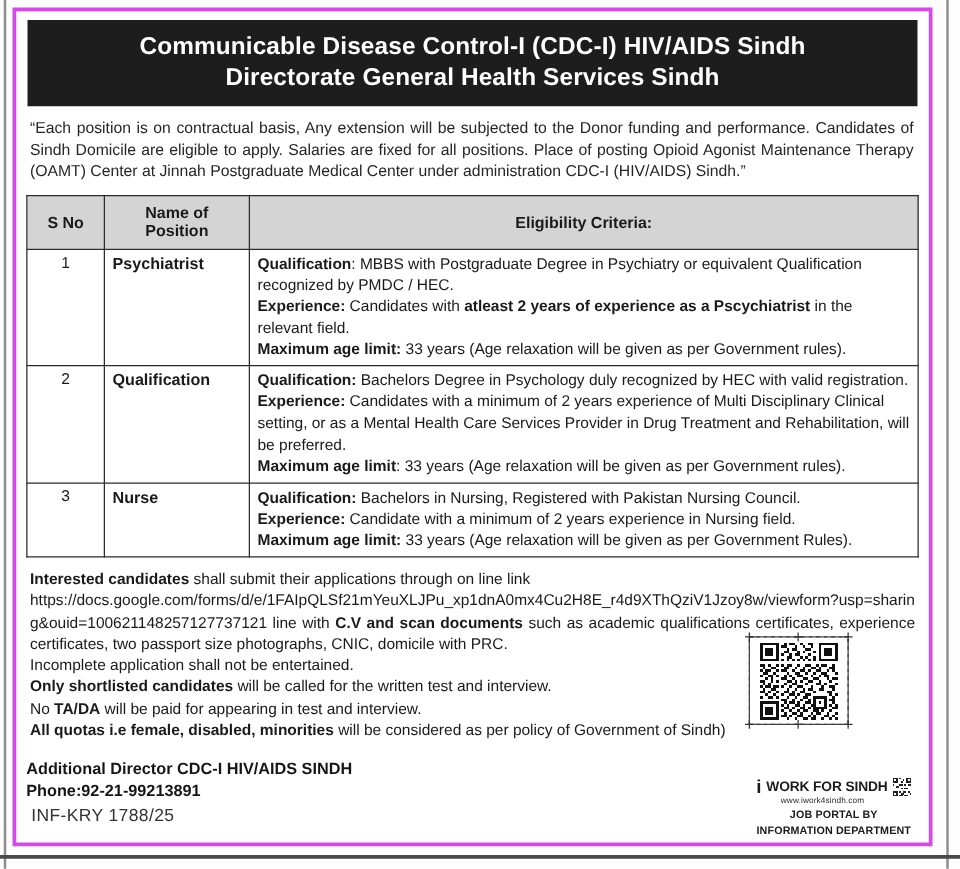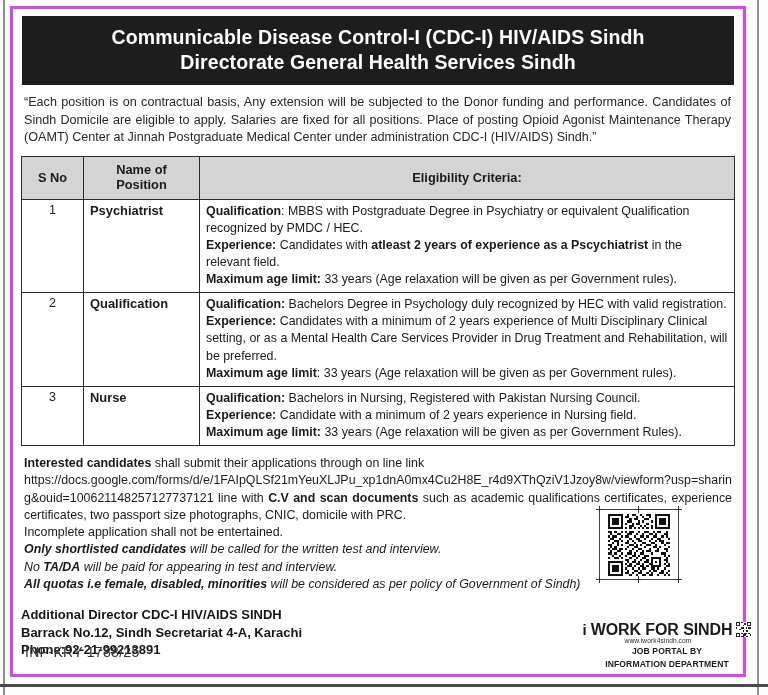--- a/index.html
+++ b/index.html
@@ -114,21 +114,21 @@
     position: relative;
   }
   .notes p { margin: 0 0 0 0; }
   .note-line { margin-bottom: 1px; }
   .url-block {
     text-align: justify;
     margin-top: 7px;
     word-break: break-all;
   }
   .url-block .tail { word-break: normal; }
-  .spaced { margin-top: 8px; font-style: italic; }
+  .spaced { margin-top: 8px; }
   .n-gap { margin-top: 7px; }
 
   
   .qr-wrap {
     position: absolute;
     right: 54px;
     top: 62px;
     width: 84px; height: 74px;
   }
   .qr-code {
@@ -187,21 +187,21 @@
     justify-content: center;
     gap: 4px;
   }
   .logo-mark {
     font-size: 15px;
     font-weight: bold;
     color: #1b1b1b;
     line-height: 14px;
   }
   .logo-words {
-    font-size: 16px;
+    font-size: 11px;
     font-weight: bold;
     letter-spacing: -.1px;
     color: #1b1b1b;
     line-height: 12px;
     white-space: nowrap;
   }
   .logo-qr { width: 15px; height: 15px; }
   .logo-url {
     font-size: 6.6px;
     color: #2a2a2a;
@@ -547,21 +547,20 @@
                 <rect x="26" y="28" width="1" height="1"></rect>
               <rect x="28" y="28" width="1" height="1"></rect>
             </g>
           </svg>
         </div>
       </div>
     </div>
 
     <div class="footer-contact">
       <div>Additional Director CDC-I HIV/AIDS SINDH</div>
-      <div>Barrack No.12, Sindh Secretariat 4-A, Karachi</div>
       <div>Phone:92-21-99213891</div>
     </div>
 
     <div class="bottom-strip">
       <div class="inf-code">INF-KRY 1788/25</div>
 
       <div class="sindh-logo">
         <div class="logo-row">
           <span class="logo-mark">i</span>
           <span class="logo-words">WORK FOR SINDH</span>

